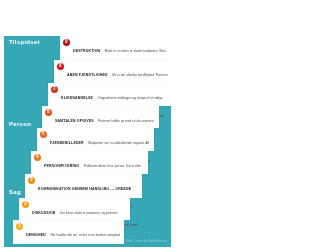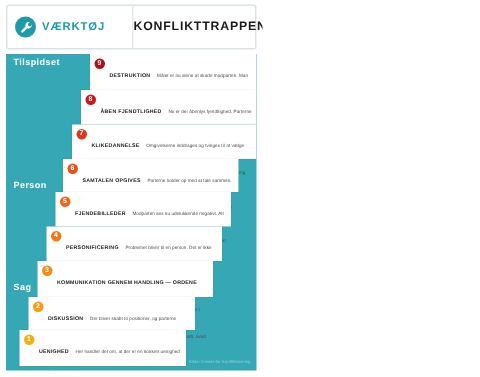--- a/index.html
+++ b/index.html
@@ -76,32 +76,20 @@
   #credit{
     position:absolute;right:4px;bottom:3px;
     font-size:2.7px;color:#8fd2da;letter-spacing:.1px;line-height:1;
   }
 </style>
 </head>
 <body>
 
 <div id="poster">
 
-  <div id="header">
-    <div id="brand">
-      <span id="brand-icon">
-        <svg width="9" height="9" viewBox="0 0 24 24" aria-hidden="true">
-          <path d="M21.7 5.6a6 6 0 0 1-7.9 7.3L6.6 20.1a2.1 2.1 0 0 1-3-3l7.2-7.2A6 6 0 0 1 18.2 2L14.9 5.3l.9 3.4 3.4.9 3.3-3.3c.1.4.2.9.2 1.3z" fill="#ffffff"></path>
-        </svg>
-      </span>
-      <span id="brand-label">VÆRKTØJ</span>
-    </div>
-    <div id="header-rule"></div>
-    <div id="poster-title">KONFLIKTTRAPPEN</div>
-  </div>
 
   <div id="board">
 
     <div class="zone z0">Tilspidset</div>
     <div class="zone z1">Person</div>
     <div class="zone z2">Sag</div>
 
     <div class="step" style="left:56px;top:0px;width:111px;height:24px;">
       <span class="badge" style="background:#b01116">9</span>
       <span class="step-text">

